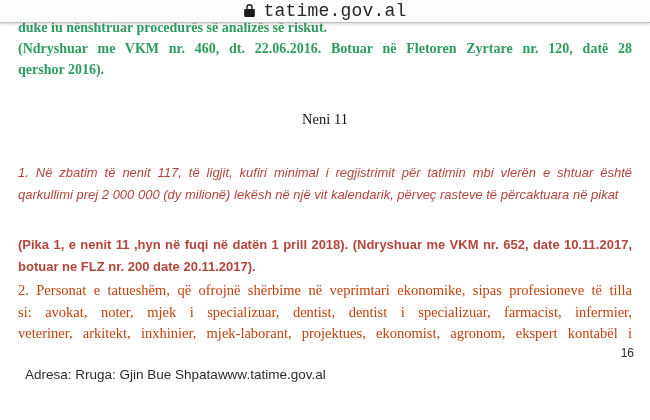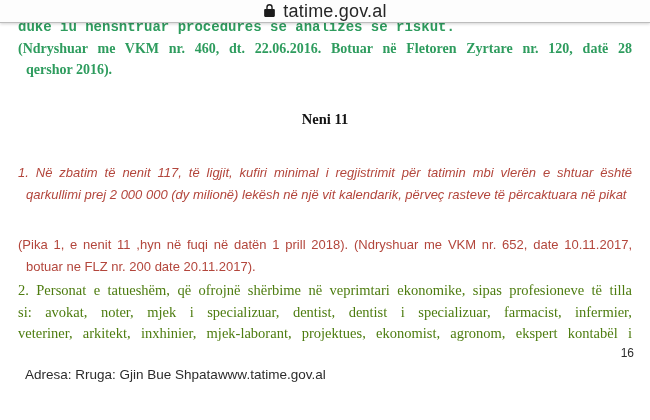--- a/index.html
+++ b/index.html
@@ -17,66 +17,66 @@
     position: absolute; top: 0; left: 0; right: 0; height: 22px;
     background: #fdfdfd;
     display: flex; align-items: center; justify-content: center; gap: 7px;
     border-bottom: 1px solid #bdbdbd;
     box-shadow: 0 1px 3px rgba(0,0,0,0.18);
     z-index: 5;
   }
   .lock { display: inline-flex; align-items: center; margin-top: -1px; }
   .url {
     font-size: 18px; color: #262626; letter-spacing: 0.2px;
-    font-family: Liberation Sans, sans-serif;
+    font-family: Liberation Mono, monospace;
   }
 
   
   .doc { position: absolute; inset: 0; overflow: hidden; }
 
   .block { position: absolute; left: 18px; right: 18px; }
 
   .green { color: var(--green, #2E9C5E); }
 
   .clip-line {
     top: 23px; height: 13px; overflow: hidden;
-    font-family: Liberation Mono, monospace;
+    font-family: Liberation Serif, serif;
     font-size: 14px; line-height: 17px; font-weight: 600;
   }
   .clip-line .inner { margin-top: -4px; }
 
   .amend {
     top: 38px;
     font-family: "Liberation Serif", serif;
     font-weight: bold; font-size: 14px; line-height: 21px;
   }
 
   .heading {
     top: 109px; text-align: center; color: #121212;
     font-family: "Liberation Serif", serif;
-    font-weight: bold; font-size: 14.5px; line-height: 21px;
+    font-weight: normal; font-size: 14.5px; line-height: 21px;
   }
 
   .redp {
     color: var(--red, #B3463C);
     font-family: "Liberation Sans", sans-serif;
     font-size: 13px; line-height: 22px;
   }
   .redp.p1 { top: 162px; font-style: italic; }
-  .redp.p2 { top: 234px; }
+  .redp.p2 { top: 234px; font-weight: bold; }
 
   .blackp {
-    top: 280px; color: #4d7c0f;
+    top: 280px; color: #c2410c;
     font-family: "Liberation Serif", serif;
     font-size: 14.5px; line-height: 21.5px;
   }
 
   
   .jlines .pline, .jall .pline { text-align: justify; text-align-last: justify; }
-  .jlines .pline:last-child { text-align-last: left; margin-left: 8px; }
+  .jlines .pline:last-child { text-align-last: left; }
 
   .pagenum {
     position: absolute; top: 346px; right: 16px;
     font-size: 12px; color: #2c2c2c; text-align: right;
   }
   .footer {
     position: absolute; top: 367px; left: 25px; right: 14px;
     display: flex; justify-content: flex-start;
     font-size: 13.5px; color: #2c2c2c;
   }

